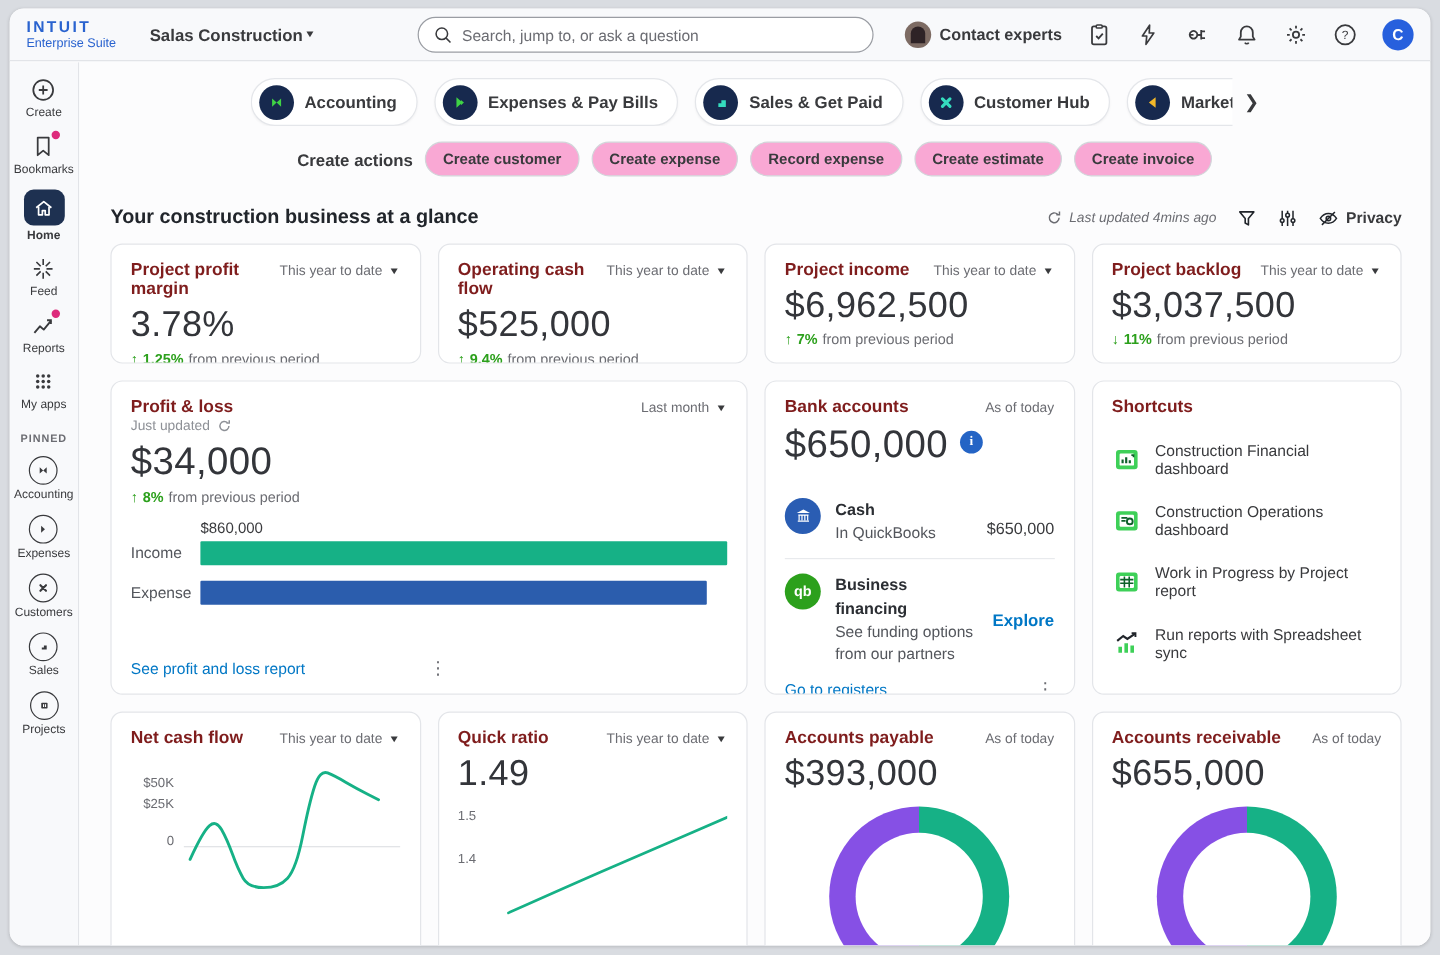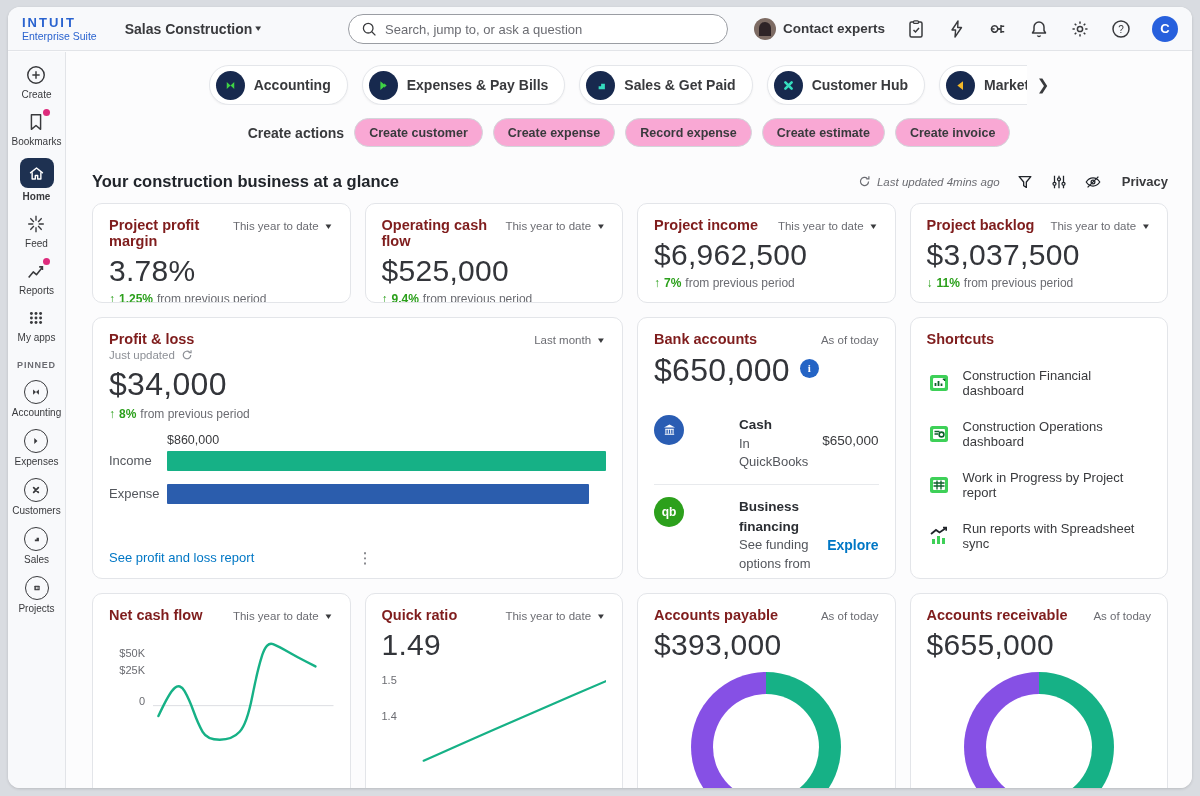--- a/index.html
+++ b/index.html
@@ -73,21 +73,21 @@
   .actions-row .cap { font-size:14px; font-weight:bold; margin-right:0; }
   .chip {
     height:29px; padding:0 14px; border:1px solid #d2d5da; border-radius:15px; background:#f9a8d4;
     font-size:12.5px; font-weight:bold; color:#393a3d; cursor:pointer;
     font-family:"Liberation Sans", sans-serif;
   }
   .overview-hd { margin:25px 24px 12px 26px; display:flex; align-items:center; }
   .overview-hd h1 { font-size:16.5px; font-weight:bold; color:#21252b; }
   .ov-right { margin-left:auto; display:flex; align-items:center; gap:16px; }
   .updated { display:flex; align-items:flex-end; gap:6px; font-size:11.5px; font-style:italic; color:#6b6c72; }
-  .privacy { display:flex; align-items:center; gap:20px; font-size:13px; font-weight:bold; cursor:pointer; }
+  .privacy { display:flex; align-items:center; gap:6px; font-size:13px; font-weight:bold; cursor:pointer; }
   .grid {
     margin:0 24px 0 26px; display:grid; grid-template-columns:repeat(4,1fr);
     grid-template-rows:100px 262px 210px; gap:14px;
   }
   .card { background:#fff; border:1px solid #e3e5e9; border-radius:10px; padding:13px 16px; position:relative; overflow:hidden; }
   .card-hd { display:flex; align-items:baseline; }
   .card-title { font-size:14.5px; font-weight:bold; color:#7f1d1d; }
   .period { margin-left:auto; font-size:11.5px; color:#6b6c72; display:flex; align-items:center; gap:5px; cursor:pointer; white-space:nowrap; }
   .big { font-size:30px; color:#33353a; margin-top:5px; letter-spacing:.3px; }
   .delta { margin-top:4px; font-size:12px; color:#6b6c72; display:flex; align-items:center; gap:4px; }
@@ -109,21 +109,21 @@
   .bank-foot .kebab { left:auto; right:16px; }
   
   .bank-value { display:flex; align-items:center; gap:10px; }
   .info-dot { width:19px; height:19px; border-radius:50%; background:#2464c5; color:#fff; font-size:11px; font-weight:bold;
     display:flex; align-items:center; justify-content:center; font-family:"Liberation Serif", serif; cursor:pointer; }
   .bank-row { display:flex; gap:12px; align-items:flex-start; padding:12px 0; }
   .bank-row + .bank-row { border-top:1px solid #e8eaed; }
   .bank-ic { width:30px; height:30px; border-radius:50%; background:#2a5db3; display:flex; align-items:center; justify-content:center; flex:0 0 auto; }
   .qb-ic { width:30px; height:30px; border-radius:50%; background:#2ca01c; color:#fff; font-weight:bold; font-size:12px;
     display:flex; align-items:center; justify-content:center; flex:0 0 auto; }
-  .bank-txt { font-size:13px; color:#53565c; line-height:1.45;margin-left:43px; }
+  .bank-txt { font-size:13px; color:#53565c; line-height:1.45; }
   .bank-txt .t { font-size:13.5px; font-weight:bold; color:#2b2e33; }
   .bank-amt { margin-left:auto; font-size:13.5px; color:#393a3d; padding-top:18px; }
   .explore { margin-left:auto; align-self:center; font-size:14px; font-weight:bold; color:#0077c5; cursor:pointer; }
   
   .sc-item { display:flex; align-items:center; gap:12px; margin-top:21px; cursor:pointer; }
   .sc-item span { font-size:13px; color:#393a3d; }
   .sc-ic { width:24px; height:24px; flex:0 0 auto; }
   
   .line-chart-wrap { position:relative; margin-top:8px; height:110px; }
   .ytick { position:absolute; left:0; font-size:11px; color:#6b6c72; width:36px; text-align:right; }

